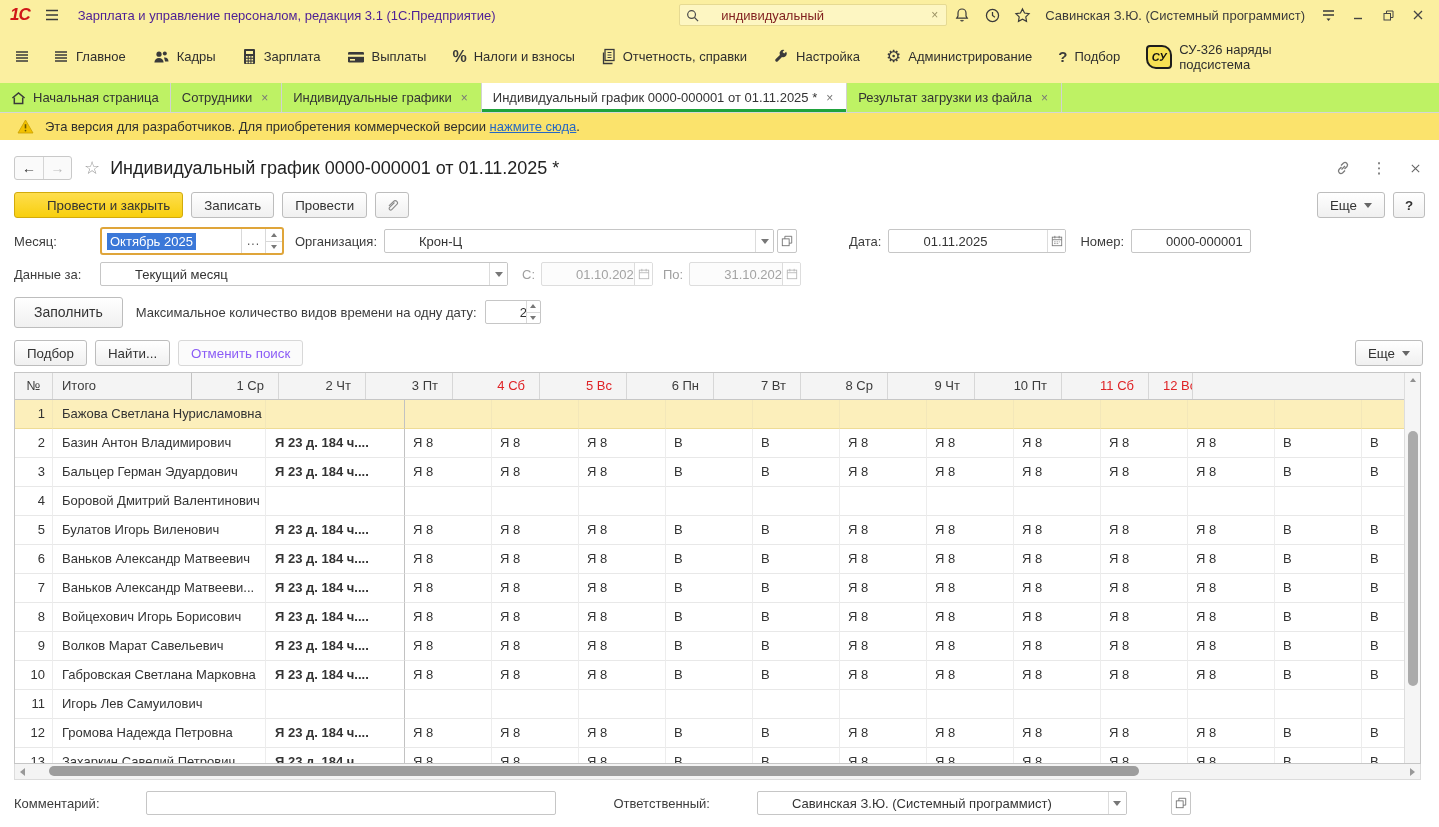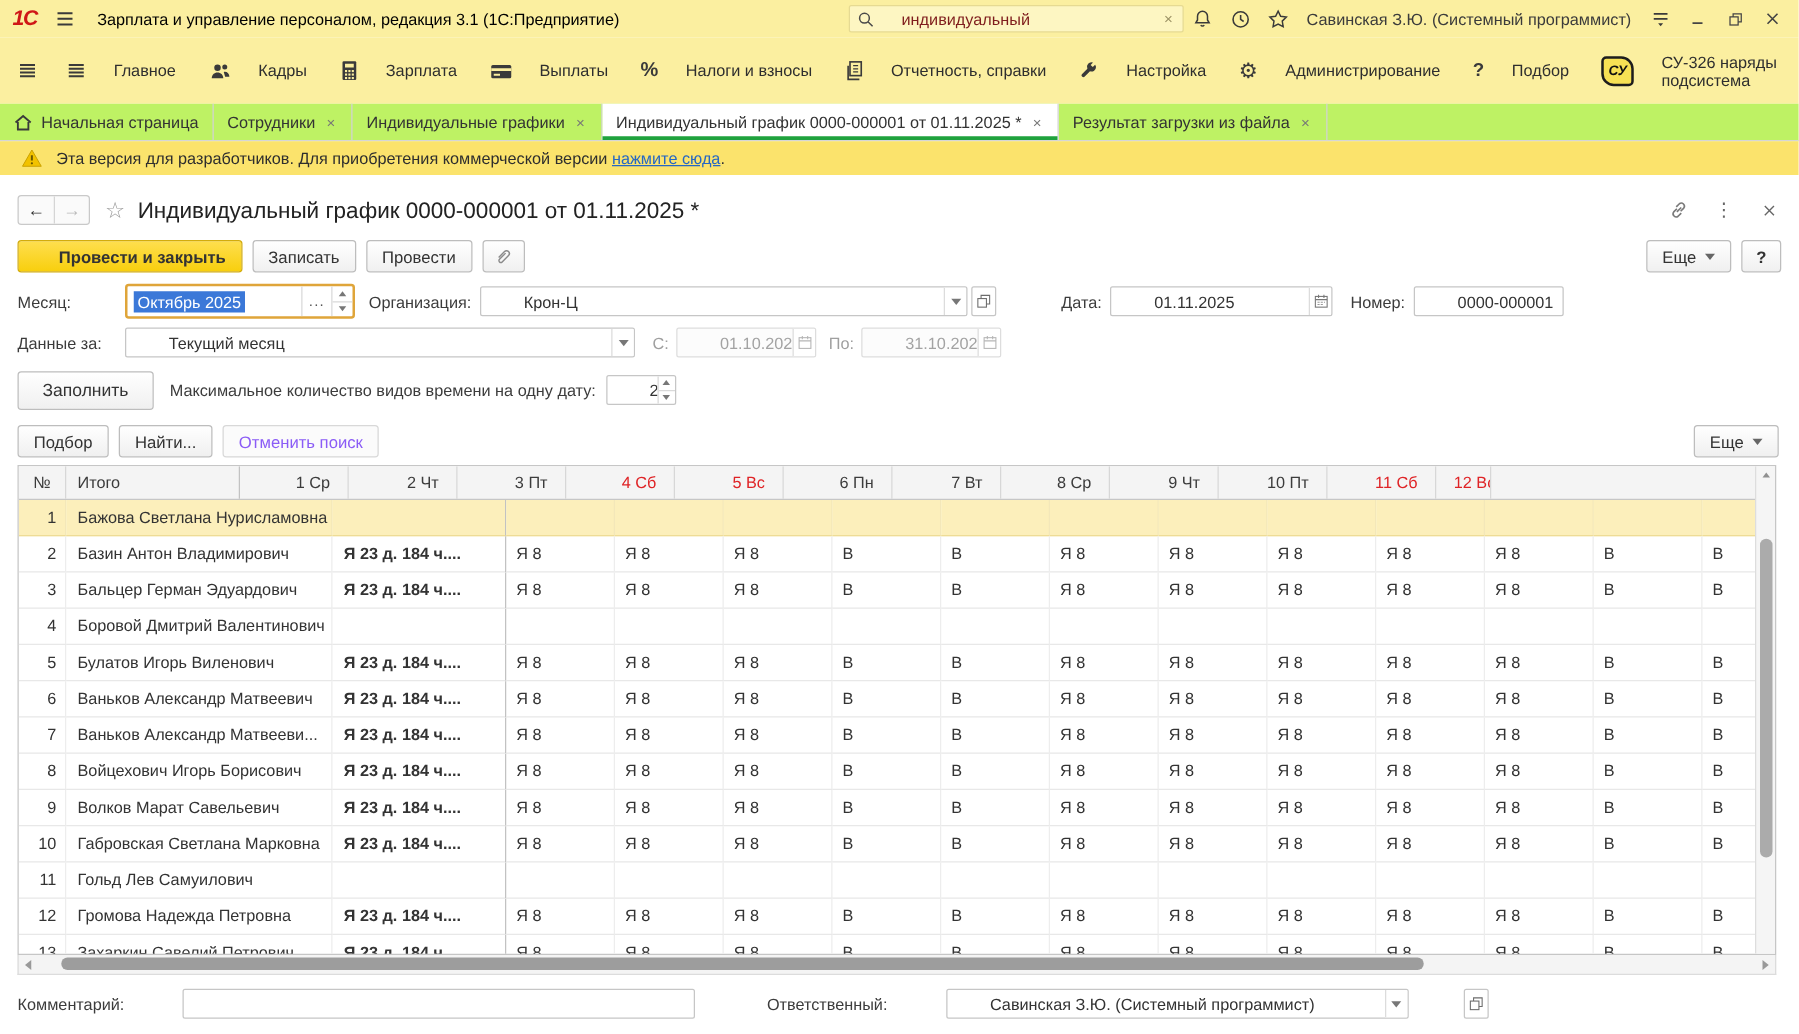--- a/index.html
+++ b/index.html
@@ -5,32 +5,32 @@
   * { margin:0; padding:0; box-sizing:border-box; }
   html,body { width:1439px; height:827px; overflow:hidden; }
   body { font-family:"Liberation Sans", sans-serif; font-size:13px; color:#333; background:#fff; }
   .app { position:relative; width:1439px; height:827px; display:flex; flex-direction:column; }
 
   
   .titlebar { height:30px; background:#fbefa0; display:flex; align-items:center; padding:0 6px 0 10px; flex:0 0 auto; }
   .logo1c { font-weight:bold; font-style:italic; font-size:17px; color:#cf1717; margin-right:14px; letter-spacing:-1px; }
   .icn { display:inline-flex; align-items:center; justify-content:center; }
   .tb-burger { margin-right:18px; cursor:pointer; }
-  .tb-title { color:#000000; }
+  .tb-title { color:#4c1d95; }
   .tb-search { margin-left:auto; width:268px; height:22px; background:#fdf6c2; border:1px solid #e6da92; border-radius:2px; display:flex; align-items:center; padding:0 6px; }
   .tb-search .q { flex:1; margin-left:22px; color:#7f1d1d; white-space:nowrap; overflow:hidden; }
   .tb-search .x { color:#9b9264; font-size:12px; cursor:pointer; padding:0 2px; }
   .tb-ico { width:30px; height:26px; cursor:pointer; }
   .tb-user { margin:0 8px; color:#3b3b3b; white-space:nowrap; }
   .winbtn { width:30px; height:26px; display:inline-flex; align-items:center; justify-content:center; cursor:pointer; color:#444; }
   .winbtn.close { font-size:16px; }
 
   
   .menubar { height:53px; background:#fbefa0; display:flex; align-items:center; padding:0 10px; flex:0 0 auto; }
-  .mitem { display:flex; align-items:center; gap:22px; padding:0 13px; height:100%; cursor:pointer; color:#2e2e2e; }
+  .mitem { display:flex; align-items:center; gap:7px; padding:0 13px; height:100%; cursor:pointer; color:#2e2e2e; }
   .mitem .mlabel { white-space:nowrap; }
   .mitem.two .mlabel { white-space:normal; width:112px; line-height:15px; }
   .mburger { padding:0 10px 0 4px; cursor:pointer; }
   .subadge { width:26px; height:24px; background:#f7e154; border:2px solid #1d1d1d; border-radius:4px 10px 4px 10px; display:flex; align-items:center; justify-content:center; font-weight:bold; font-style:italic; font-size:11px; color:#111; }
 
   
   .tabbar { height:30px; background:#bef264; display:flex; align-items:stretch; border-bottom:1px solid #d6d6d6; flex:0 0 auto; }
   .tab { position:relative; display:flex; align-items:center; gap:7px; padding:0 11px; border-right:1px solid #d2d2d2; cursor:pointer; color:#333; white-space:nowrap; }
   .tab.active { background:#fff; }
   .tab.active::after { content:""; position:absolute; left:0; right:0; bottom:0; height:3px; background:#1fa23d; }
@@ -49,21 +49,21 @@
   .navgrp .nb.back { color:#333; }
   .docstar { font-size:18px; color:#9a9a9a; margin:0 10px 0 12px; cursor:pointer; }
   .doctitle { font-size:18px; color:#222; white-space:nowrap; }
   .hdricons { margin-left:auto; display:flex; align-items:center; gap:16px; color:#777; }
   .hdricons .hi { cursor:pointer; width:20px; height:20px; display:flex; align-items:center; justify-content:center; }
   .dots3 { font-size:15px; color:#666; }
   .hclose { font-size:16px; color:#666; }
 
   .cmdbar { height:38px; display:flex; align-items:center; gap:8px; padding:0 14px; }
   .btn { display:inline-flex; align-items:center; justify-content:center; height:26px; padding:0 12px; background:linear-gradient(#ffffff,#f0f0f0); border:1px solid #bdbdbd; border-radius:3px; color:#333; cursor:pointer; white-space:nowrap; }
-  .btn.primary { background:linear-gradient(#fede4e,#f8cf0e); border-color:#d2ab0c; font-weight:bold;padding-left:32px; }
+  .btn.primary { background:linear-gradient(#fede4e,#f8cf0e); border-color:#d2ab0c; font-weight:normal;padding-left:32px; }
   .btn.disabled { color:#8b5cf6; border-color:#d8d8d8; background:#fbfbfb; cursor:default; }
   .btn .caret { margin-left:7px; width:0; height:0; border-left:4px solid transparent; border-right:4px solid transparent; border-top:5px solid #666; }
   .btn.iconbtn { width:34px; padding:0; }
   .spacer { flex:1; }
 
   .fieldrow { display:flex; align-items:center; padding-left:14px; flex:0 0 auto; }
   .fr1 { height:34px; } .fr2 { height:32px; }
   .flabel { color:#3c3c3c; white-space:nowrap; }
   .flabel.gray { color:#9f9f9f; }
   .w86 { width:86px; }
@@ -657,21 +657,21 @@
             <div class="dc c-day">Я 8</div>
             <div class="dc c-day">Я 8</div>
             <div class="dc c-day">Я 8</div>
             <div class="dc c-day">Я 8</div>
             <div class="dc c-day">Я 8</div>
             <div class="dc c-day">В</div>
             <div class="dc c-day clip">В</div>
           </div>
           <div class="trow">
             <div class="dc c-num">11</div>
-            <div class="dc c-name">Гольд Лев Самуилович</div>
+            <div class="dc c-name">Игорь Лев Самуилович</div>
             <div class="dc c-total"></div>
             <div class="dc c-day"></div>
             <div class="dc c-day"></div>
             <div class="dc c-day"></div>
             <div class="dc c-day"></div>
             <div class="dc c-day"></div>
             <div class="dc c-day"></div>
             <div class="dc c-day"></div>
             <div class="dc c-day"></div>
             <div class="dc c-day"></div>

